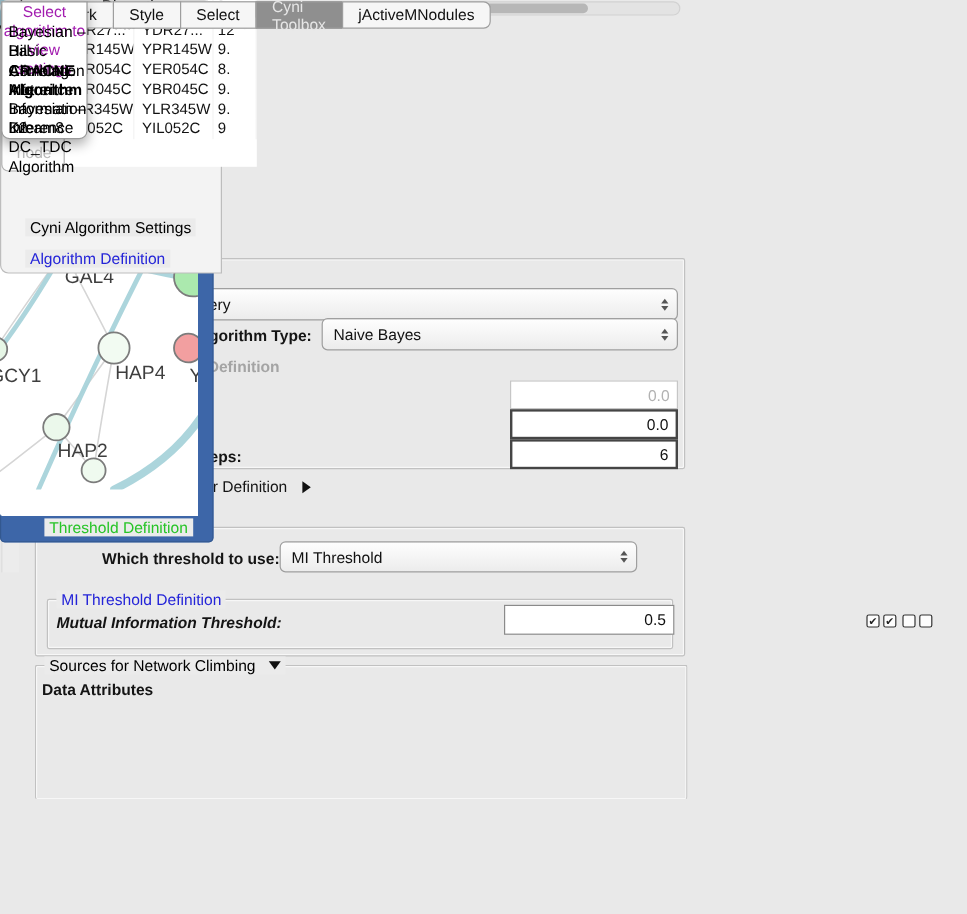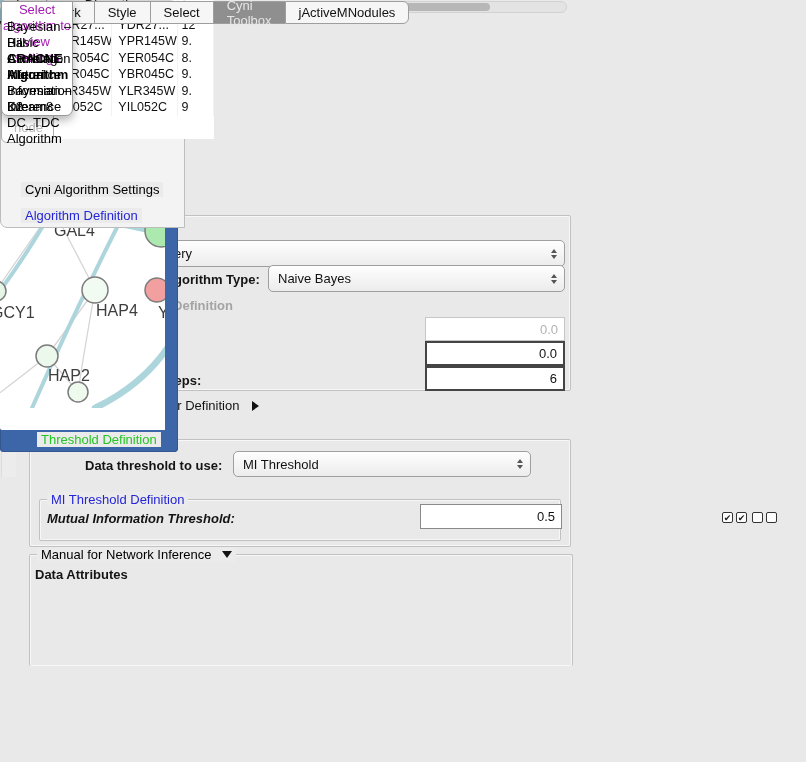--- a/index.html
+++ b/index.html
@@ -227,37 +227,37 @@
   <div class="tfield" style="left:424px;top:365px;width:140px;height:25px;">6</div>
 
   <div class="plain" style="left:38px;top:397px;">
     <span>Hub/Transcription Factor Definition</span>
     <span class="tri-right"></span>
   </div>
 
   <div class="grp abs" style="left:28px;top:438px;width:542px;height:108px;"></div>
   <div class="grp-label green abs" style="left:36px;top:431px;">Threshold Definition</div>
 
-  <div class="flabel" style="left:84px;top:457px;">Data threshold to use:</div>
+  <div class="flabel" style="left:84px;top:457px;">Which threshold to use:</div>
   <div class="combo" style="left:232px;top:450px;width:298px;height:26px;">
     <span>MI Threshold</span>
     <span class="combo-arrows">
         <i class="up"></i>
         <i class="dn"></i>
       </span>
   </div>
 
   <div class="grp abs" style="left:38px;top:498px;width:522px;height:42px;"></div>
   <div class="grp-label blue abs" style="left:46px;top:491px;">MI Threshold Definition</div>
   <div class="flabel" style="left:46px;top:510px;font-style:italic;">Mutual Information Threshold:</div>
   <div class="tfield thin" style="left:419px;top:503px;width:142px;height:25px;">0.5</div>
 
   <div class="grp abs" style="left:28px;top:553px;width:544px;height:112px;border-bottom:none;"></div>
   <div class="grp-label abs" style="left:36px;top:546px;">
-    <span>Manual for Network Inference</span>
+    <span>Sources for Network Climbing</span>
     <span class="tri-down"></span>
   </div>
   <div class="flabel" style="left:34px;top:566px;">Data Attributes</div>
   <div class="abs" id="sources-list">
       <div class="src-item">SelfLoops</div>
       <div class="src-item">TopologicalCoefficient</div>
       <div class="src-item">BetweennessCentrality</div>
       <div class="src-item">gal4RGexp</div>
     </div>
   <div class="abs" id="list-vscroll">

